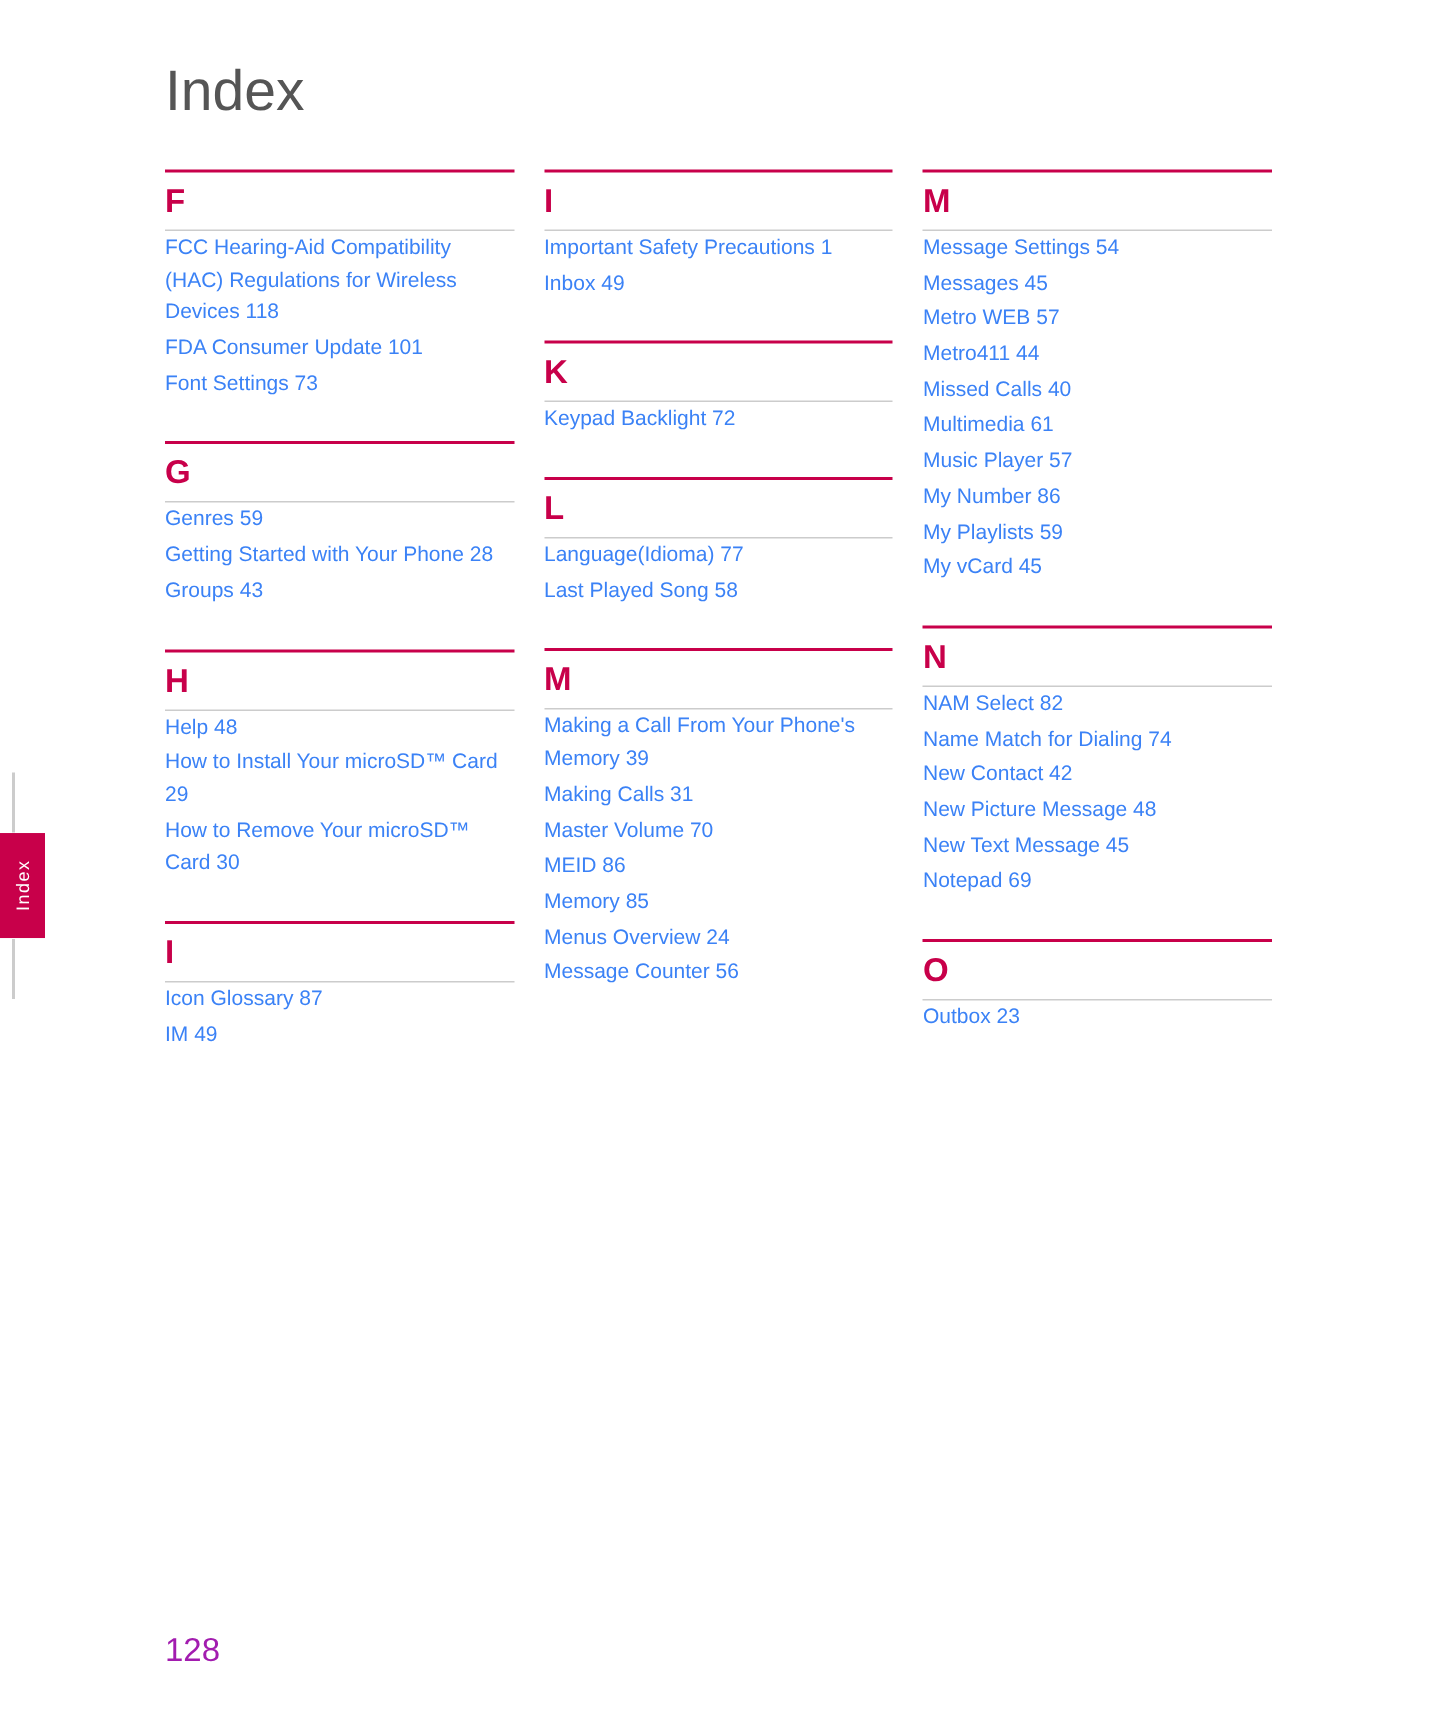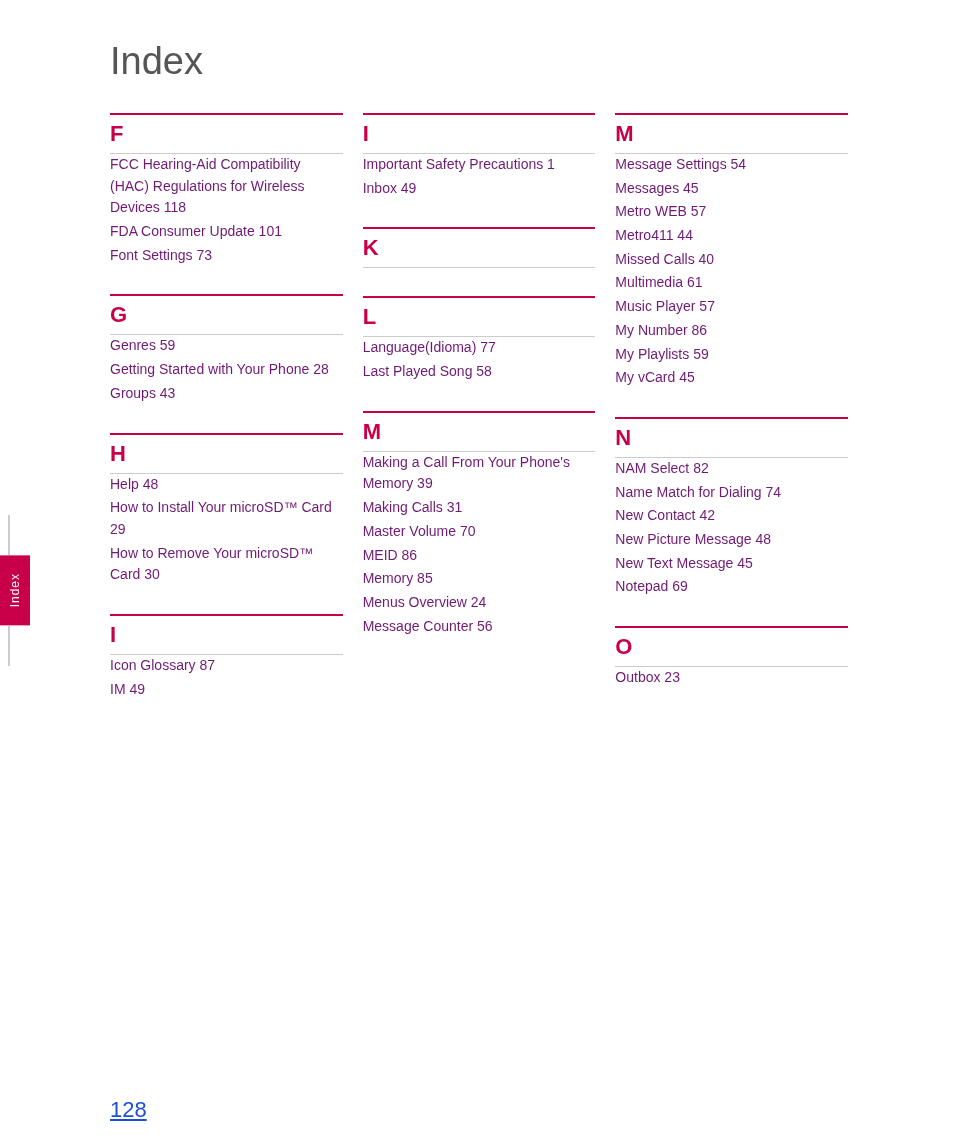--- a/index.html
+++ b/index.html
@@ -61,21 +61,21 @@
 
     .section-divider-bottom {
       border: none;
       border-top: 1px solid #ccc;
       margin-top: 6px;
       margin-bottom: 0;
     }
 
     .index-entry {
       font-size: 14px;
-      color: #701a75;
+      color: #3b82f6;
       line-height: 1.55;
       margin-bottom: 2px;
     }
 
     .sidebar-tab-wrapper {
       position: absolute;
       left: 0;
       top: 45%;
       display: flex;
       flex-direction: column;
@@ -102,26 +102,25 @@
 
     .sidebar-line-bottom {
       width: 2px;
       height: 40px;
       background: #ccc;
       margin-left: 8px;
     }
 
     .page-number {
       position: absolute;
-      bottom: 22px;
+      bottom: 32px;
       left: 110px;
       font-size: 22px;
       font-weight: 300;
-      color: #1d4ed8;
-      text-decoration: underline;
+      color: #a21caf;
     }
   </style>
 </head>
 <body>
 
 <div class="page-container">
 
   <div class="sidebar-tab-wrapper">
     <div class="sidebar-line-top"></div>
     <div class="sidebar-tab-label">Index</div>
@@ -169,20 +168,21 @@
           <hr class="section-divider-top">
           <div class="section-letter">I</div>
           <hr class="section-divider-bottom">
           <div class="index-entry">Important Safety Precautions  1</div>
           <div class="index-entry">Inbox  49</div>
         </div>
         <div class="section">
           <hr class="section-divider-top">
           <div class="section-letter">K</div>
           <hr class="section-divider-bottom">
+          <div class="index-entry">Keypad Backlight  72</div>
         </div>
         <div class="section">
           <hr class="section-divider-top">
           <div class="section-letter">L</div>
           <hr class="section-divider-bottom">
           <div class="index-entry">Language(Idioma)  77</div>
           <div class="index-entry">Last Played Song  58</div>
         </div>
         <div class="section">
           <hr class="section-divider-top">

